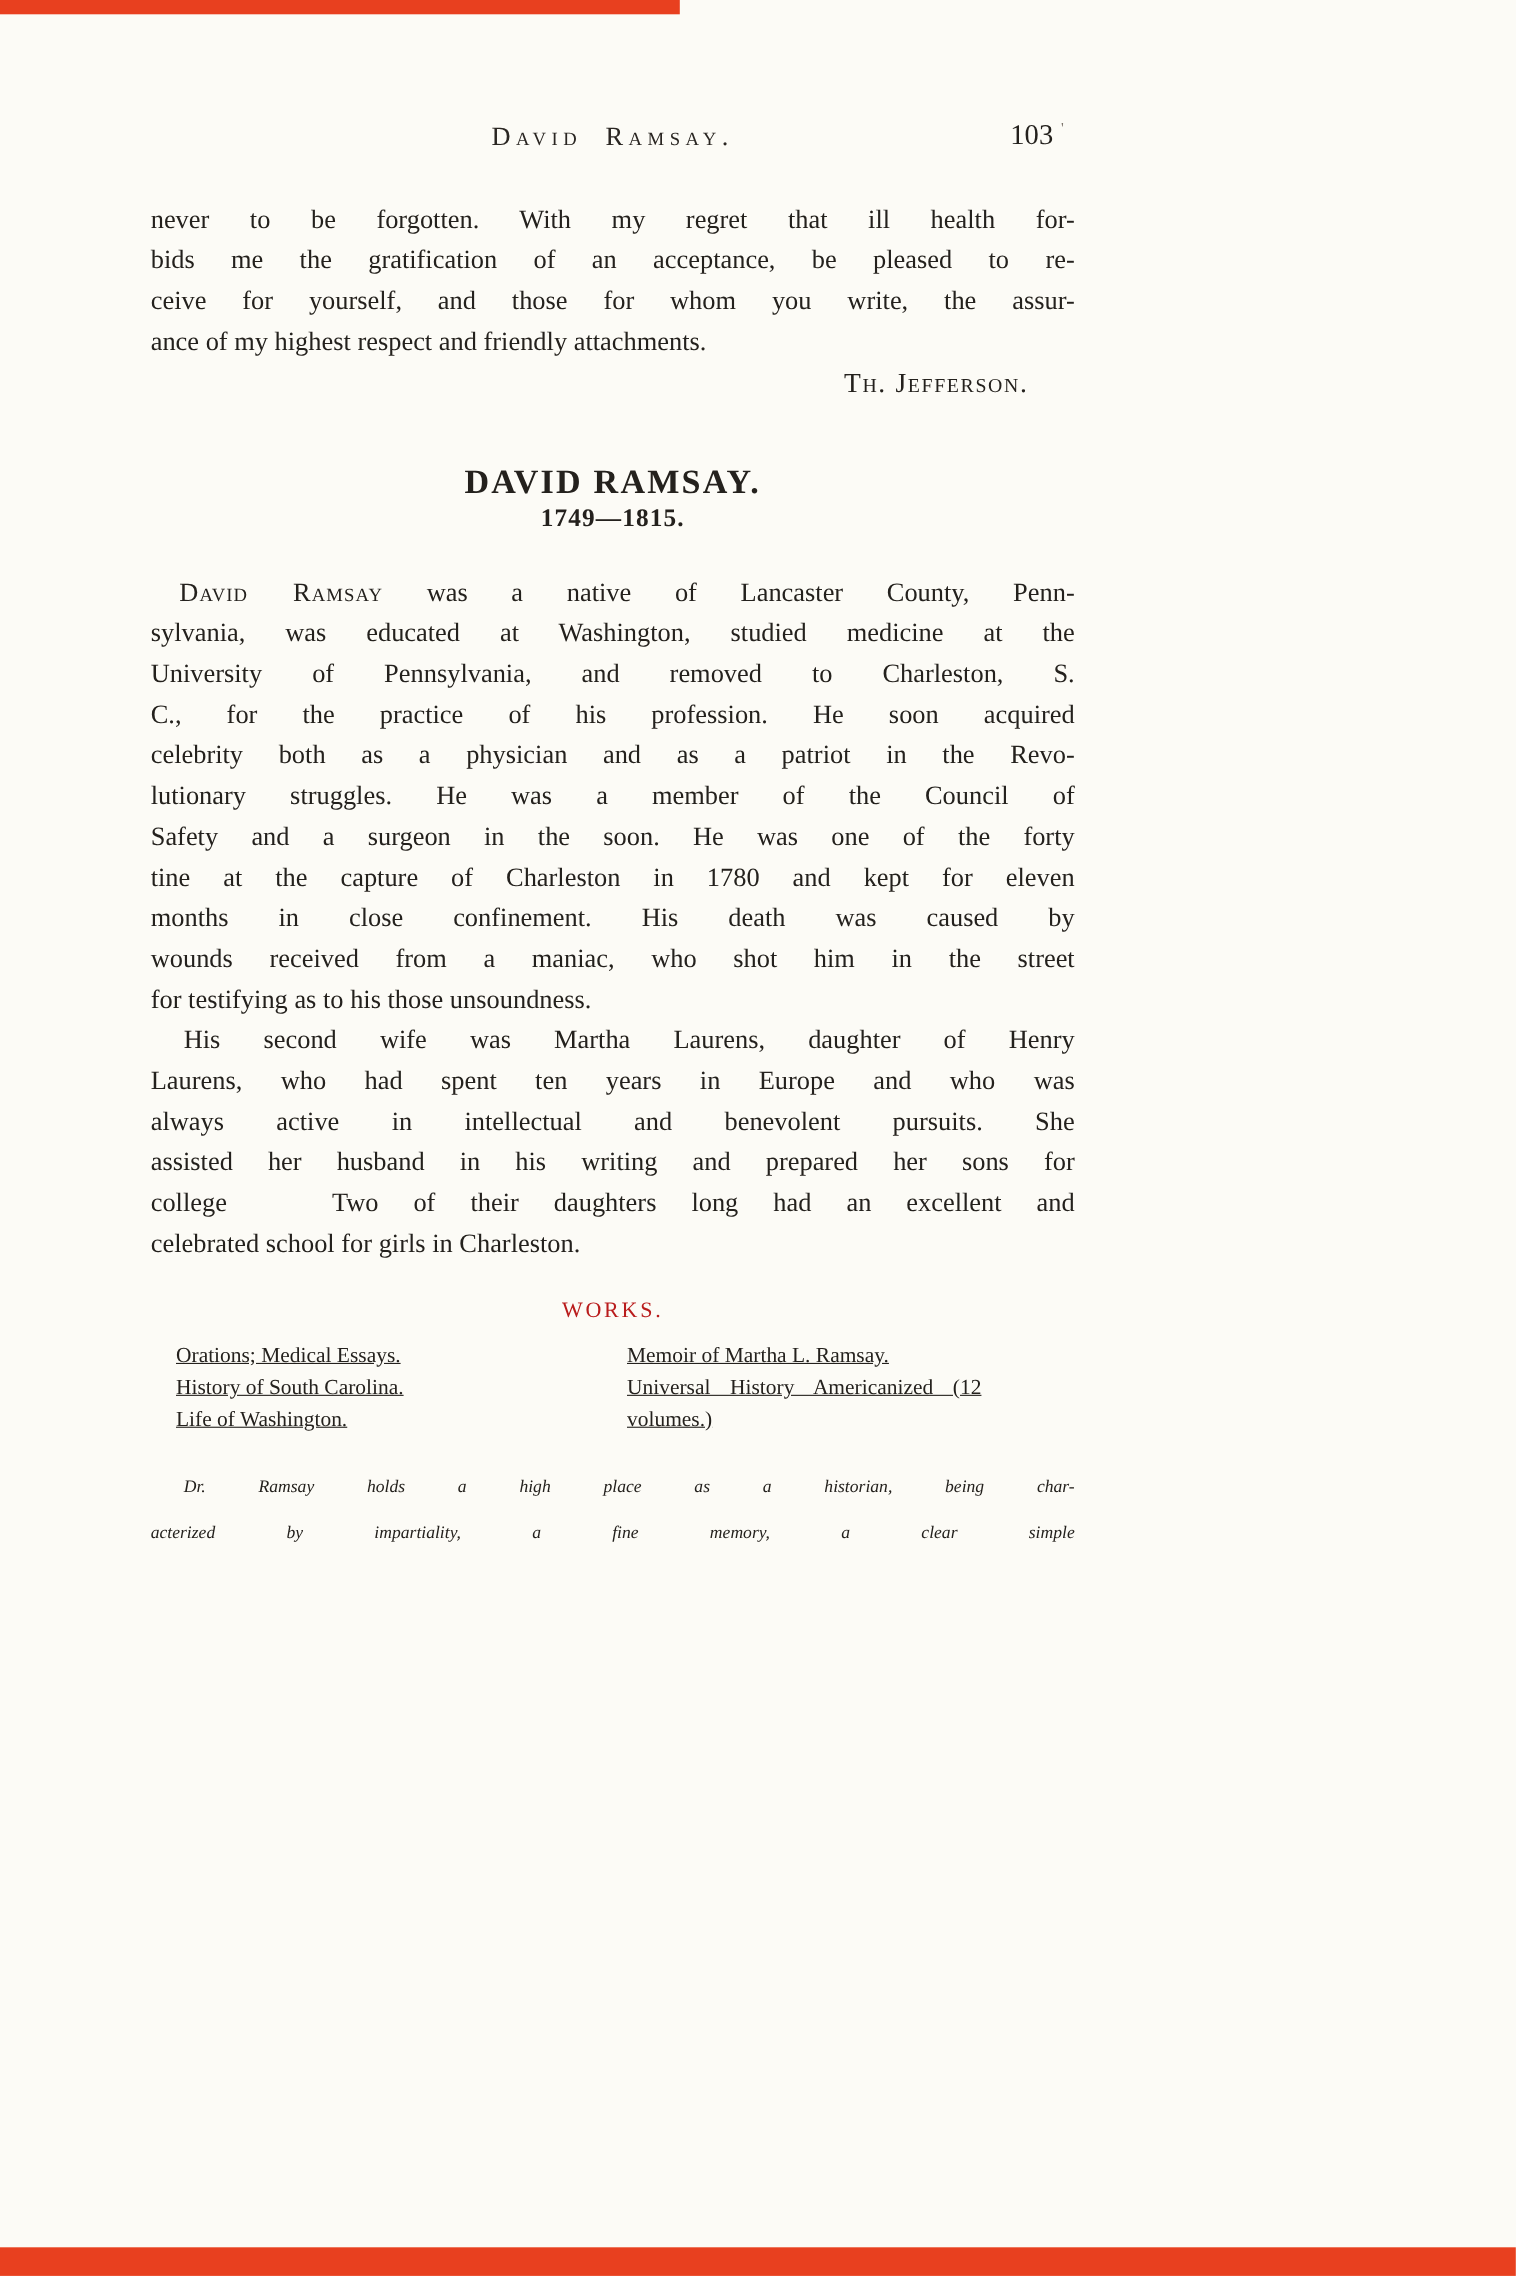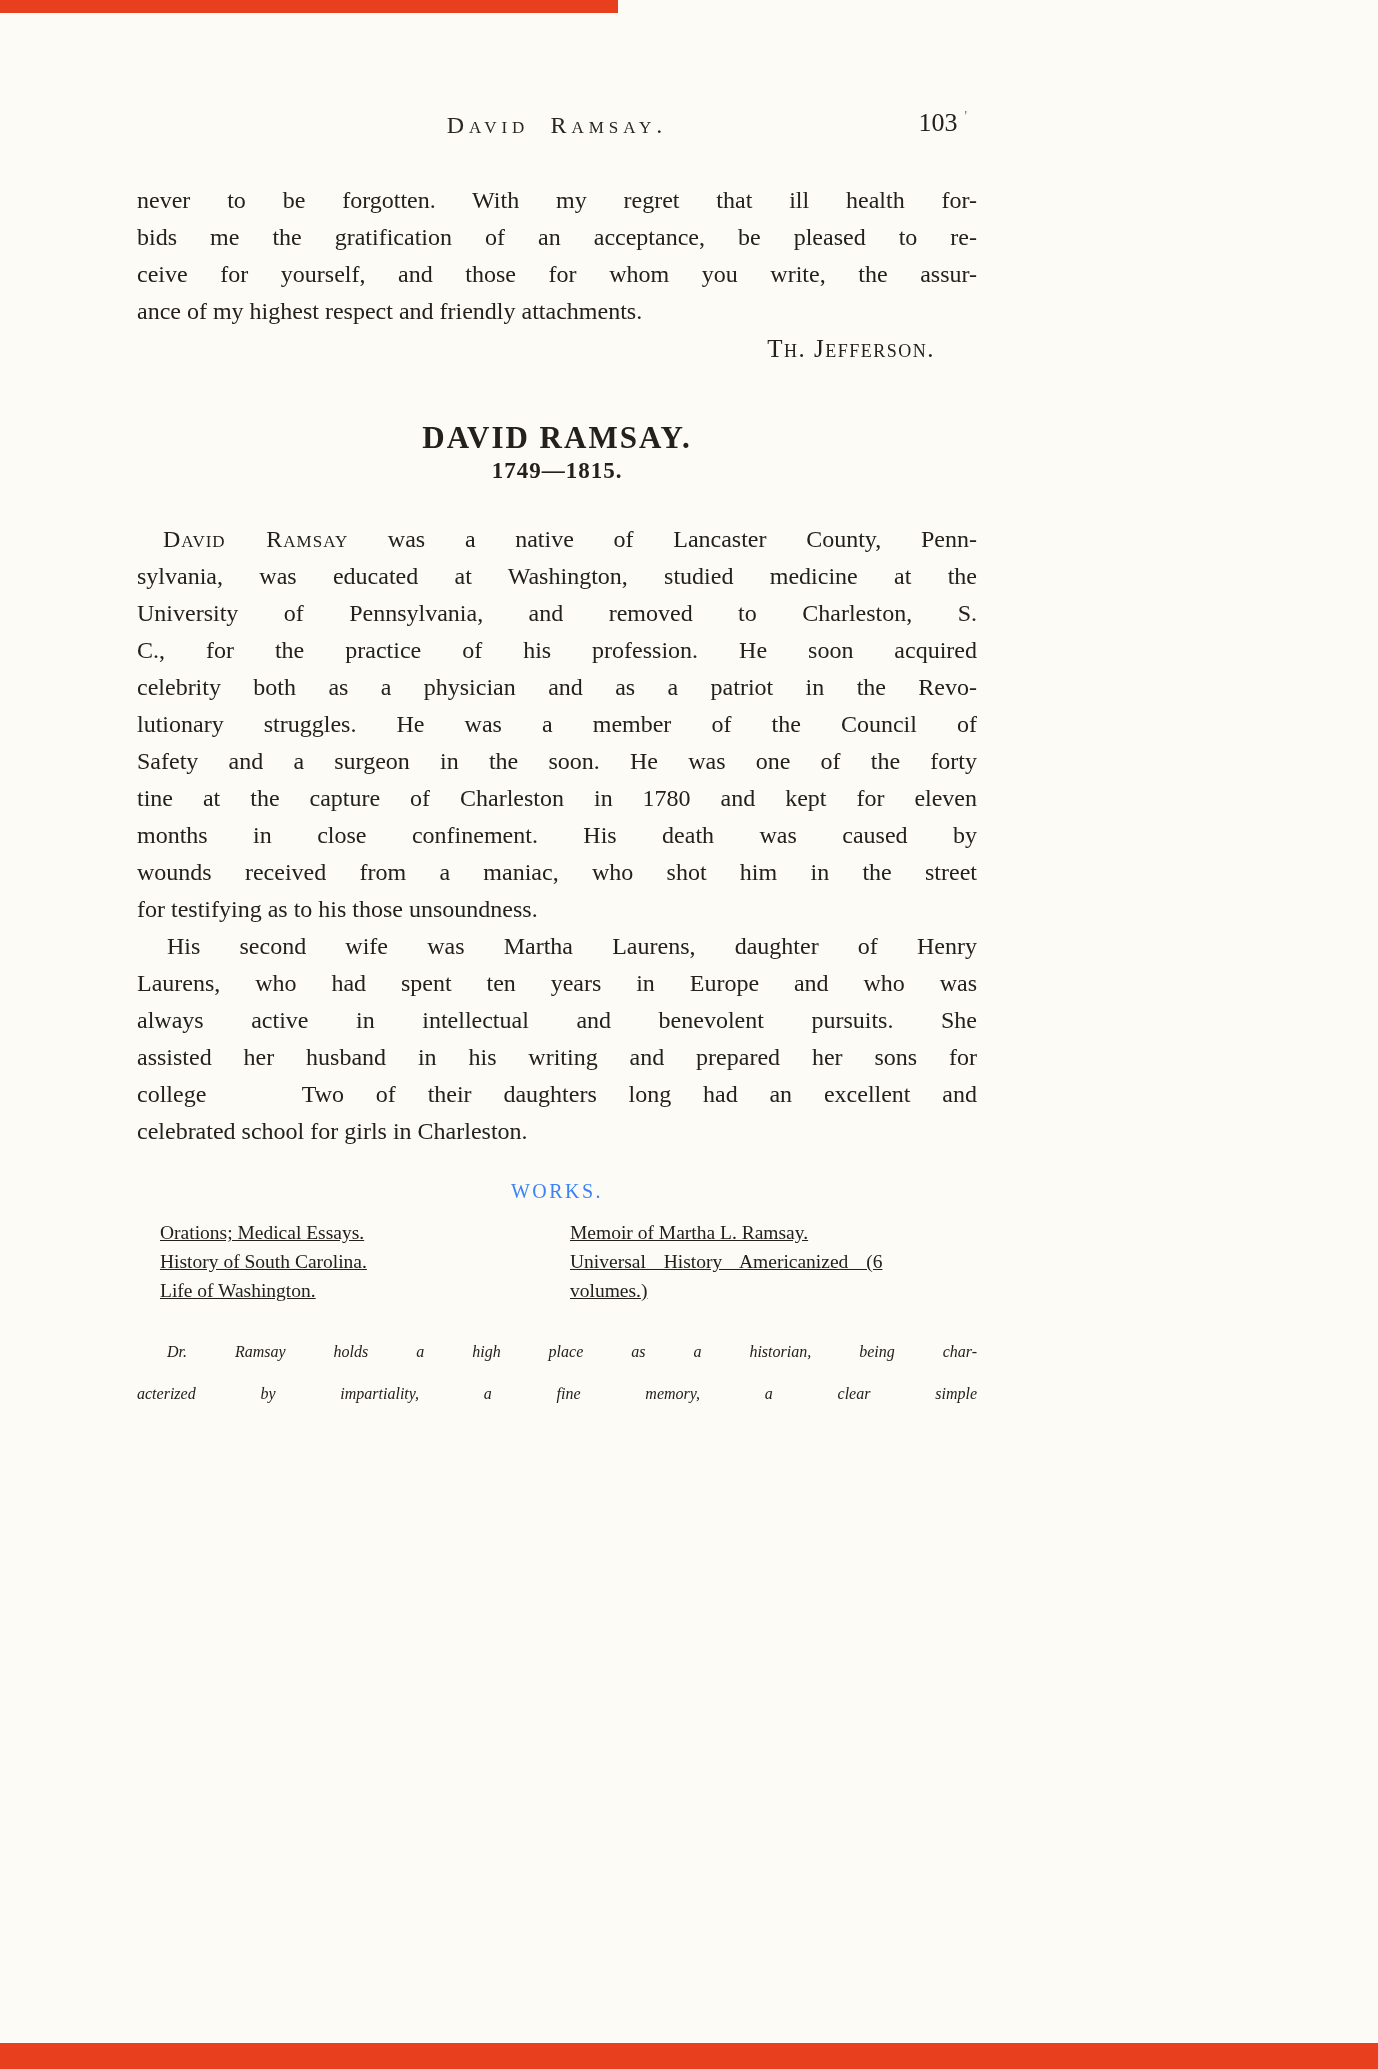--- a/index.html
+++ b/index.html
@@ -44,21 +44,21 @@
   .article-heading { margin-top: 52px; text-align: center; }
   .article-title { font-size: 31px; line-height: 38px; font-weight: 700; letter-spacing: 2px; }
   .article-dates { font-size: 23px; line-height: 28px; font-weight: 700; letter-spacing: 1px; }
 
   .body-para-1 { margin-top: 36px; }
 
   
   .works { margin-top: 28px; }
   .works-heading {
     text-align: center; font-size: 20px; line-height: 26px;
-    font-weight: 400; letter-spacing: 2.5px; color: #3b82f6;
+    font-weight: 400; letter-spacing: 2.5px; color: #b91c1c;
   }
   .works-columns { display: flex; margin-top: 14px; padding-left: 23px; }
   .works-col { font-size: 19.5px; line-height: 29px; text-decoration: underline; }
   .works-col-left { width: 410px; }
   .works-col-right { flex: 1; }
   .works-col-right .line:nth-child(2) { word-spacing: 13px; }
 
   
   .closing { margin-top: 26px; font-size: 16px; line-height: 42px; font-style: italic; }
 </style>
@@ -116,21 +116,21 @@
   <section class="works">
     <h2 class="works-heading">WORKS.</h2>
     <div class="works-columns">
       <div class="works-col works-col-left para">
           <div class="line last">Orations; Medical Essays.</div>
           <div class="line last">History of South Carolina.</div>
           <div class="line last">Life of Washington.</div>
         </div>
       <div class="works-col works-col-right para">
           <div class="line last">Memoir of Martha L. Ramsay.</div>
-          <div class="line last">Universal History Americanized (6</div>
+          <div class="line last">Universal History Americanized (12</div>
           <div class="line last">volumes.)</div>
         </div>
     </div>
   </section>
 
   <section class="para closing">
       <div class="line" style="text-indent: 30px;">Dr. Ramsay holds a high place as a historian, being char-</div>
       <div class="line">acterized by impartiality, a fine memory, a clear simple</div>
     </section>
 

